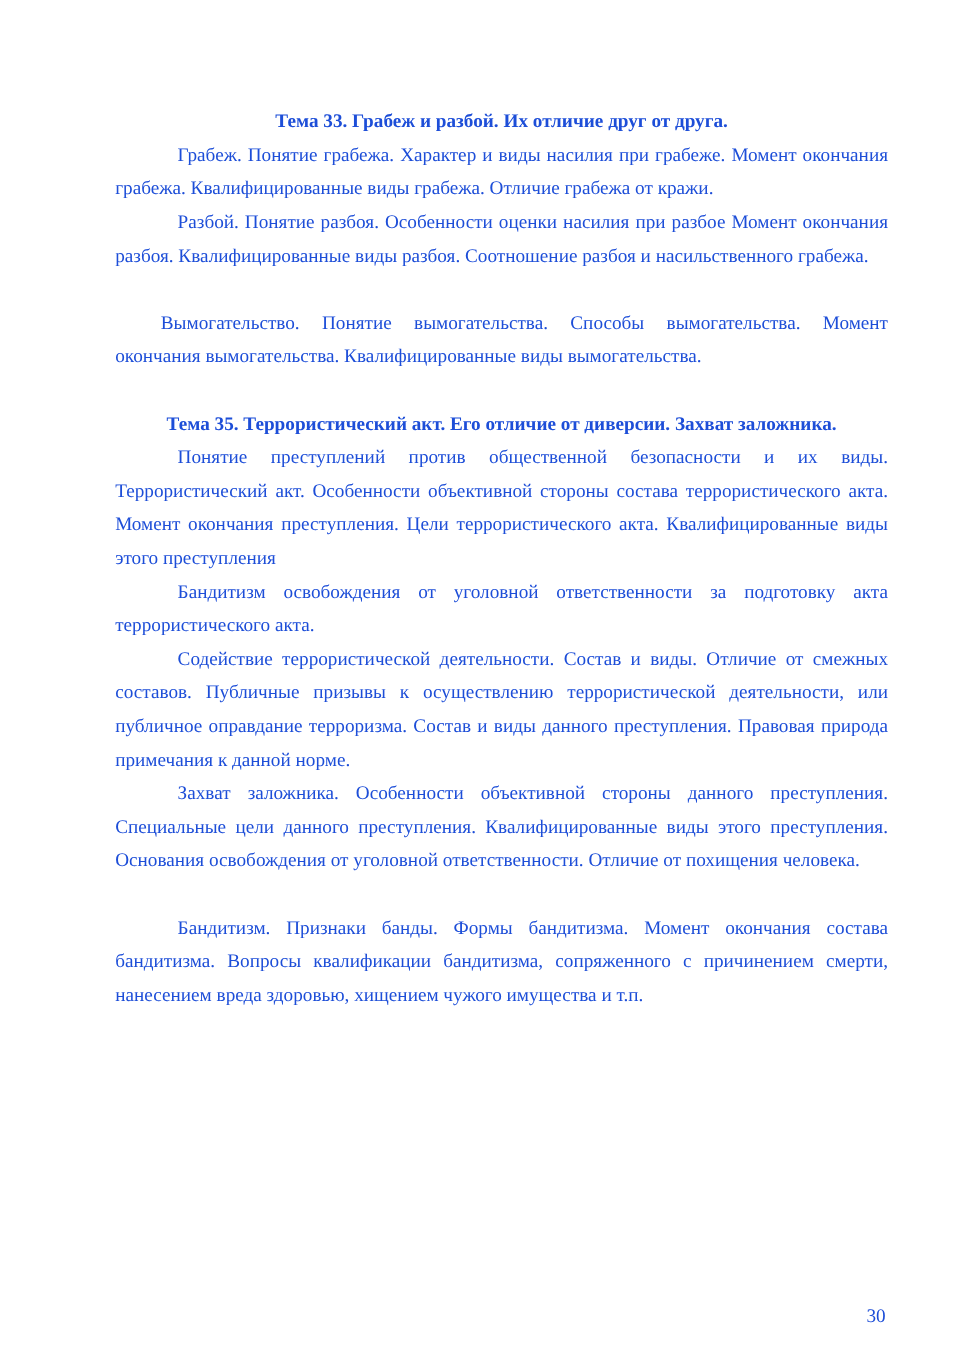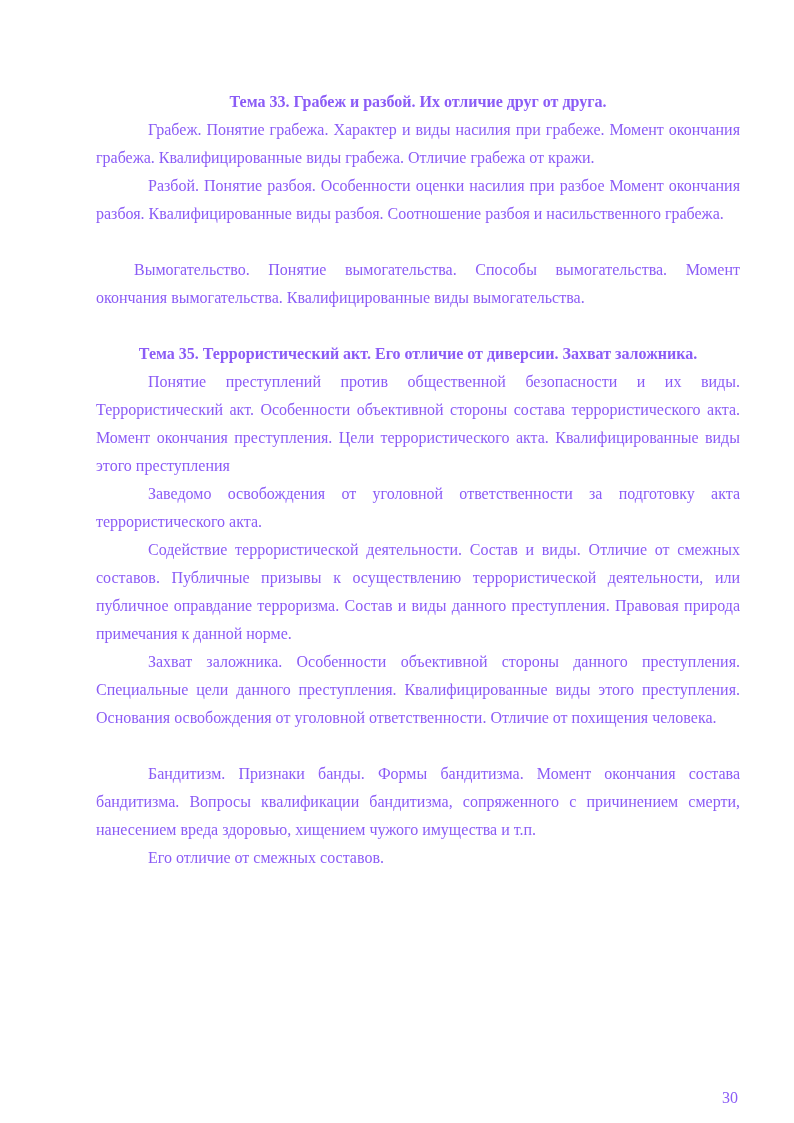--- a/index.html
+++ b/index.html
@@ -10,21 +10,21 @@
   .page {
     position: relative;
     width: 794px;
     height: 1123px;
     background: #ffffff;
     box-sizing: border-box;
     padding: 88px 54px 0 96px;
     font-family: "Liberation Serif", "DejaVu Serif", serif;
     font-size: 16px;
     line-height: 28px;
-    color: #8b5cf6;
+    color: #1d4ed8;
     overflow: hidden;
   }
   .section { margin: 0; }
   .heading {
     margin: 0;
     font-size: 16px;
     font-weight: bold;
     text-align: center;
     line-height: 28px;
   }
@@ -62,27 +62,26 @@
 
   <section class="section">
     <p class="para indent-sm">Вымогательство. Понятие вымогательства. Способы вымогательства. Момент окончания вымогательства. Квалифицированные виды вымогательства.</p>
   </section>
 
   <div class="section-gap"></div>
 
   <section class="section">
     <h2 class="heading">Тема 35. Террористический акт. Его отличие от диверсии. Захват заложника.</h2>
     <p class="para">Понятие преступлений против общественной безопасности и их виды. Террористический акт. Особенности объективной стороны состава террористического акта. Момент окончания преступления. Цели террористического акта. Квалифицированные виды этого преступления</p>
-    <p class="para">Заведомо освобождения от уголовной ответственности за подготовку акта террористического акта.</p>
+    <p class="para">Бандитизм освобождения от уголовной ответственности за подготовку акта террористического акта.</p>
     <p class="para">Содействие террористической деятельности. Состав и виды. Отличие от смежных составов. Публичные призывы к осуществлению террористической деятельности, или публичное оправдание терроризма. Состав и виды данного преступления. Правовая природа примечания к данной норме.</p>
     <p class="para">Захват заложника. Особенности объективной стороны данного преступления. Специальные цели данного преступления. Квалифицированные виды этого преступления. Основания освобождения от уголовной ответственности. Отличие от похищения человека.</p>
   </section>
 
   <div class="section-gap"></div>
 
   <section class="section">
     <p class="para">Бандитизм. Признаки банды. Формы бандитизма. Момент окончания состава бандитизма. Вопросы квалификации бандитизма, сопряженного с причинением смерти, нанесением вреда здоровью, хищением чужого имущества и т.п.</p>
-    <p class="para">Его отличие от смежных составов.</p>
   </section>
 
   <div class="page-number">30</div>
 
 </div>
 
 </body></html>

